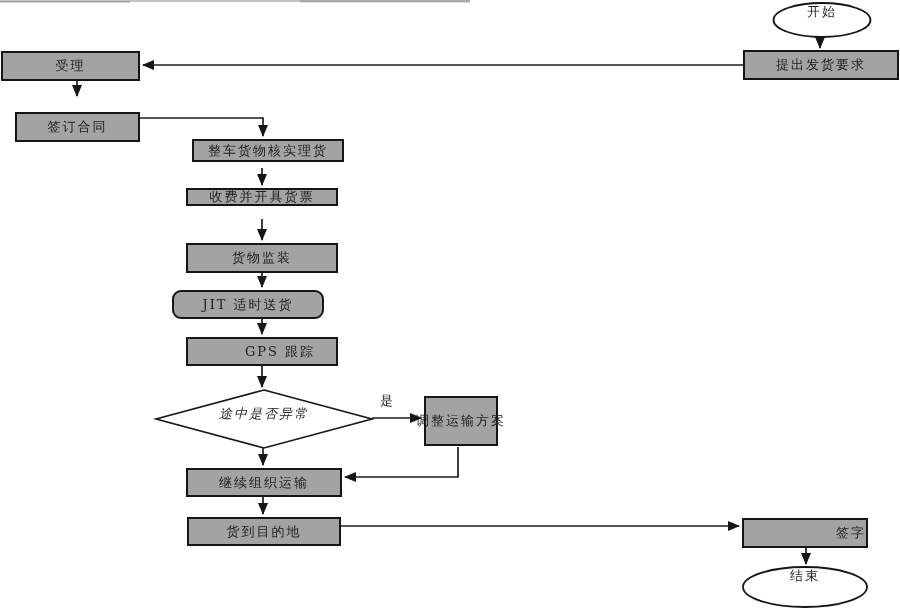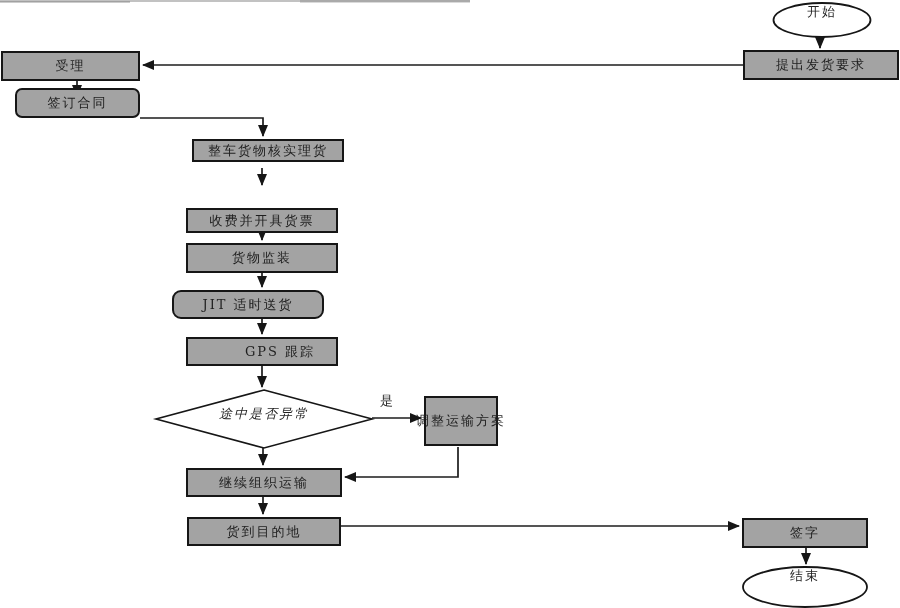--- a/index.html
+++ b/index.html
@@ -46,30 +46,30 @@
   .two-line { flex-direction: row; line-height: 20px; }
   .edge-label {
     position: absolute;
     z-index: 2;
     font-size: 13px;
     letter-spacing: 0;
   }
   
   #n-accept   { left: 1px;   top: 51px;  width: 139px; height: 30px; }
   #n-request  { left: 743px; top: 50px;  width: 156px; height: 30px; }
-  #n-contract { left: 15px;  top: 88px;  width: 125px; height: 30px; border-radius: 7px; }
+  #n-contract { left: 15px;  top: 112px;  width: 125px; height: 30px; }
   #n-tally    { left: 192px; top: 139px; width: 152px; height: 23px; text-align: right; }
-  #n-charge   { left: 186px; top: 188px; width: 152px; height: 25px; margin-top: 20px; }
+  #n-charge   { left: 186px; top: 188px; width: 152px; height: 18px; }
   #n-loading  { left: 186px; top: 243px; width: 152px; height: 30px; }
   #n-jit      { left: 172px; top: 290px; width: 152px; height: 29px; border-radius: 9px; }
   #n-gps      { left: 186px; top: 337px; width: 152px; height: 29px; padding-left: 36px; }
   #n-adjust   { left: 424px; top: 396px; width: 74px;  height: 50px; }
   #n-continue { left: 186px; top: 468px; width: 156px; height: 29px; }
   #n-arrive   { left: 187px; top: 517px; width: 154px; height: 29px; }
-  #n-sign     { left: 742px; top: 518px; width: 126px; height: 30px; }
+  #n-sign     { left: 742px; top: 518px; width: 126px; height: 30px; justify-content: flex-end; }
   #l-start    { left: 773px; top: 3px;   width: 98px;  height: 35px; }
   #l-end      { left: 743px; top: 567px; width: 124px; height: 40px; }
   #l-decision { left: 170px; top: 405px; width: 188px; height: 28px; font-style: italic; }
   #l-yes      { left: 380px; top: 392px; width: 24px;  height: 16px; }
 </style>
 </head>
 <body>
 
 <div id="canvas">
 

